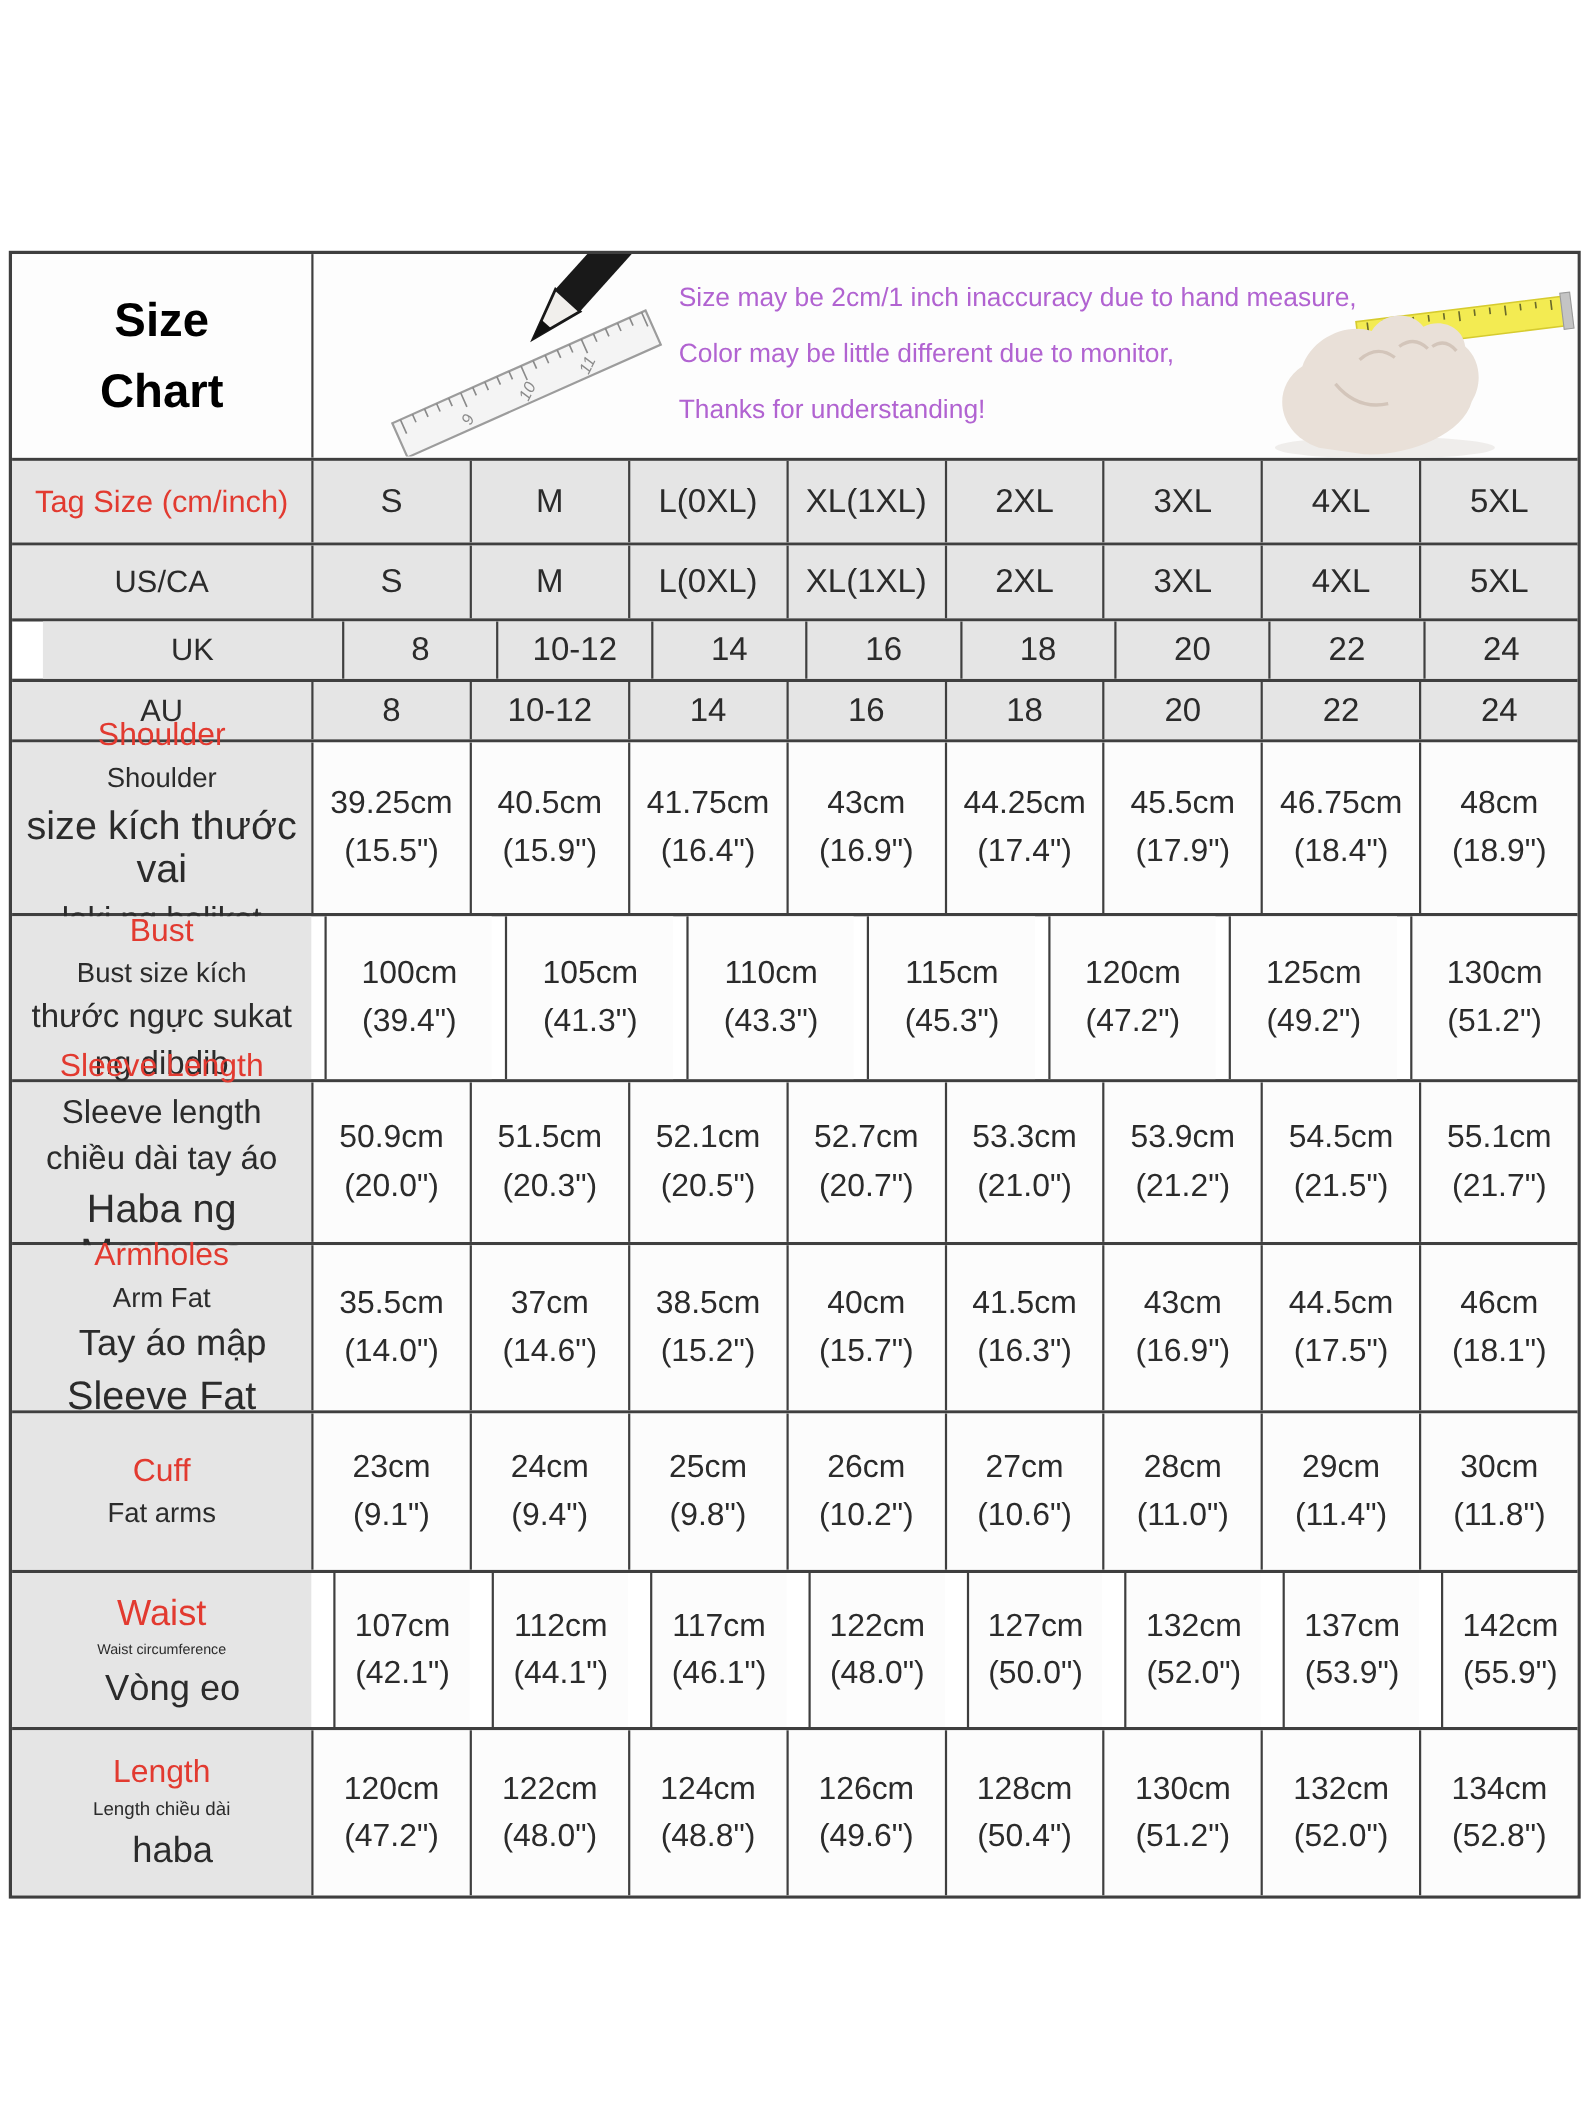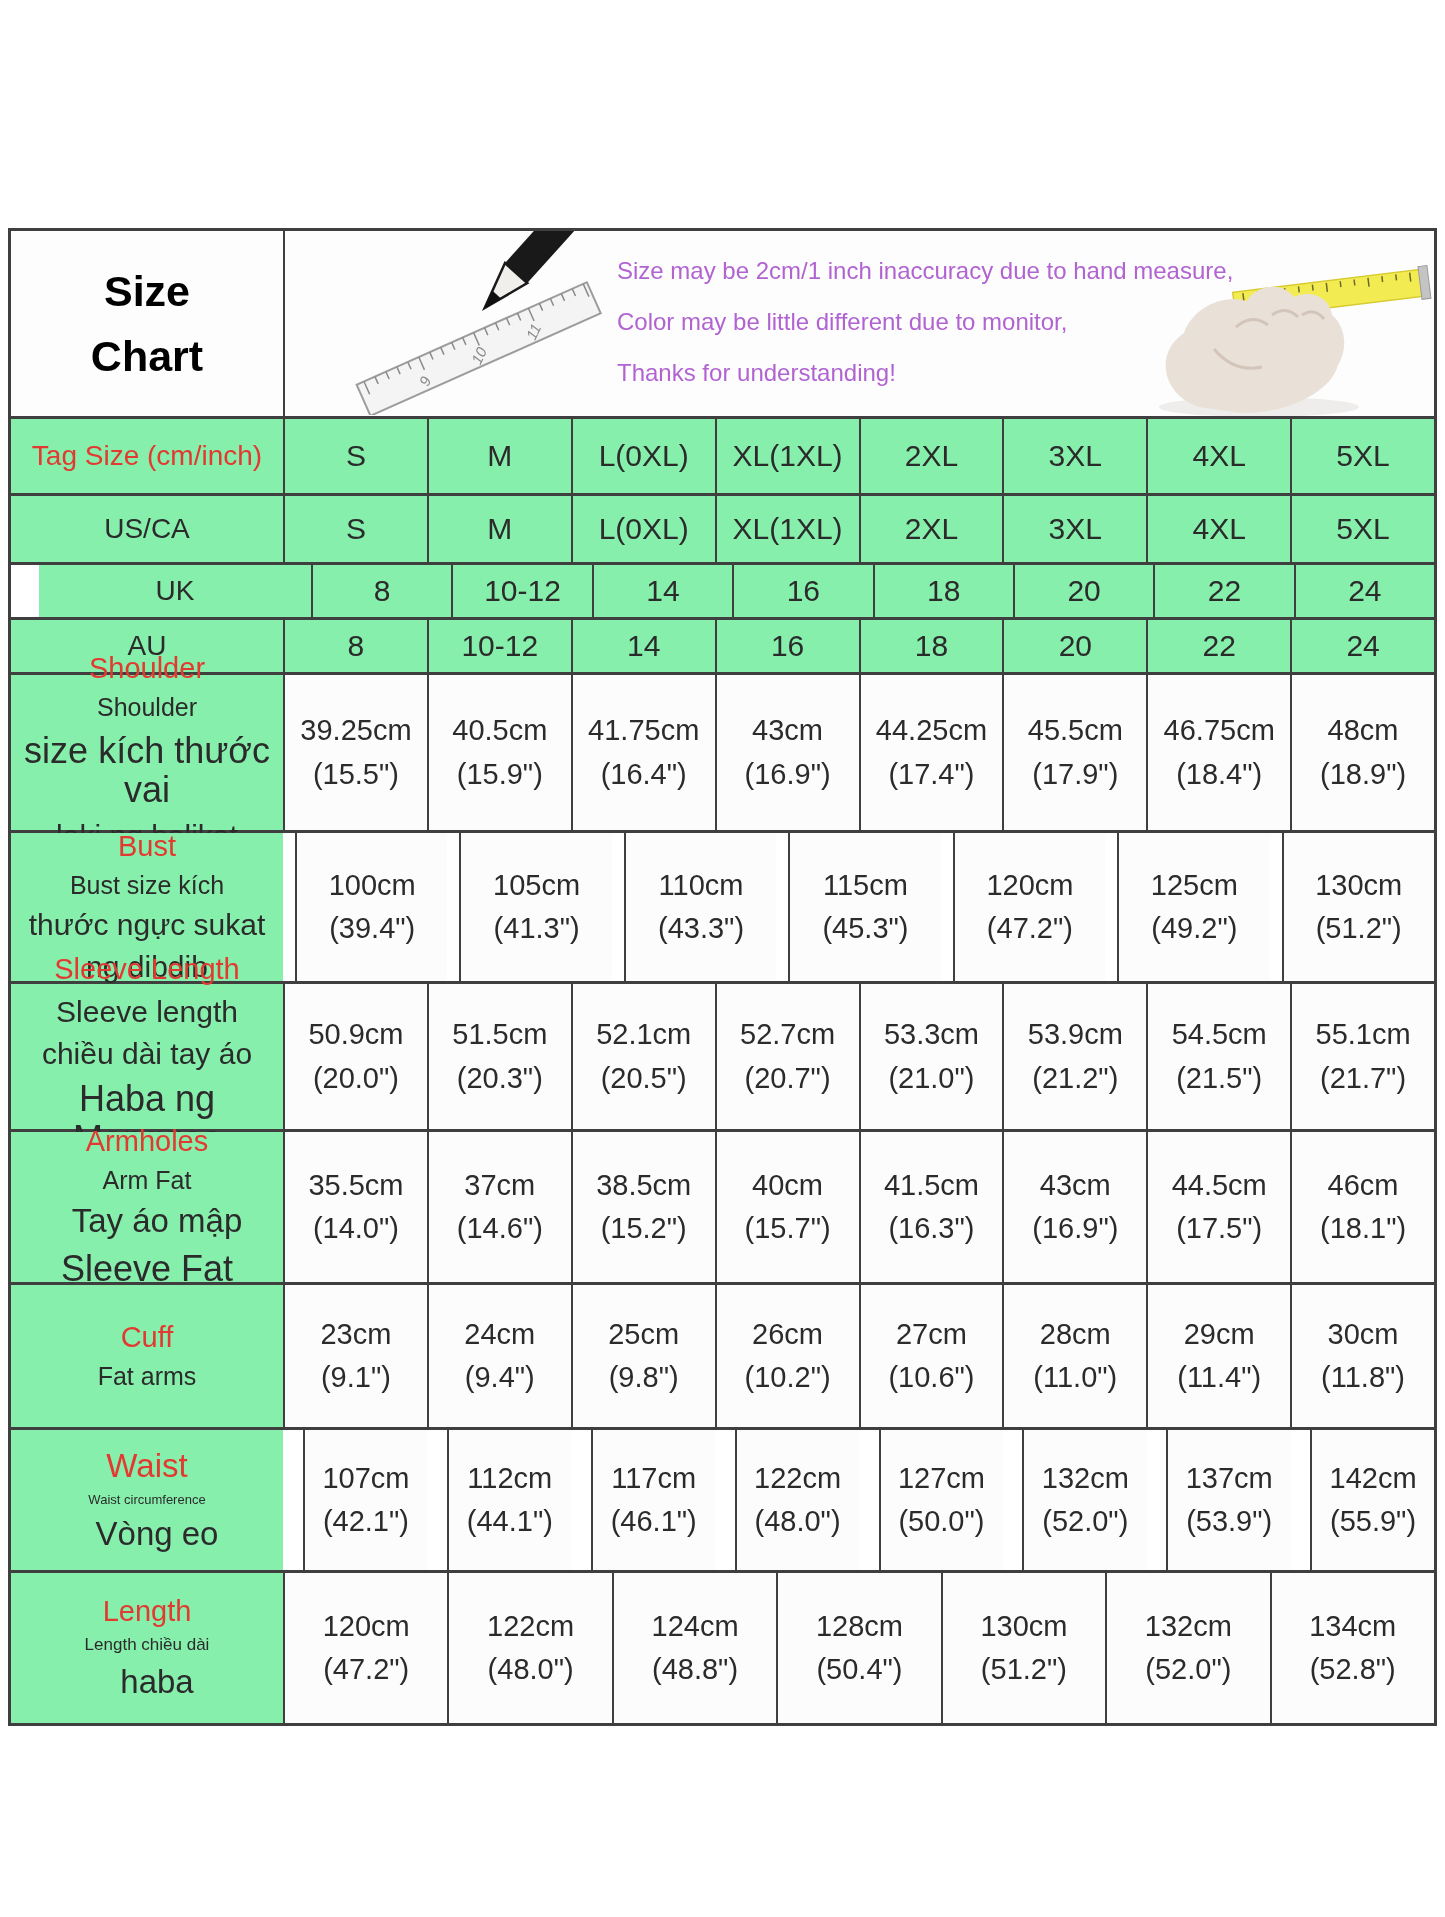--- a/index.html
+++ b/index.html
@@ -4,21 +4,21 @@
 <style>
   html,body{margin:0;padding:0;background:#ffffff;}
   body{font-family:"Liberation Sans", sans-serif;color:#2b2b2b;}
   .page{position:relative;width:1445px;height:1917px;background:#ffffff;overflow:hidden;}
   .tbl{position:absolute;left:8px;top:228px;width:1429px;border:3px solid #3f3f3f;box-sizing:border-box;background:#ffffff;}
   .row{display:flex;border-top:3px solid #3f3f3f;}
   .row:first-child{border-top:none;}
   .cell{border-left:2px solid #3f3f3f;flex:1 1 0;display:flex;flex-direction:column;align-items:center;justify-content:center;text-align:center;box-sizing:border-box;min-width:0;}
   .cell:first-child{border-left:none;}
   .lab{flex:0 0 272px;max-width:272px;row-gap:9px;padding:6px 4px;}
-  .gray{background:#86efac;}
+  .gray{background:#e5e5e5;}
   .white{background:#fcfcfc;}
   .v{font-size:29px;line-height:1.5;white-space:pre-line;}
   .sz{font-size:30px;}
   .l-hdr{font-size:28px;line-height:1.1;}
   .l-red{font-size:29px;color:#e23a30;line-height:1.1;}
   .l-redxl{font-size:33px;color:#e23a30;line-height:1.1;}
   .l-sm{font-size:25px;line-height:1.1;}
   .l-md{font-size:36px;line-height:1.1;}
   .l-lg{font-size:30px;line-height:1.1;}
   .l-xl{font-size:33px;line-height:1.1;margin-left:20px;}
@@ -297,20 +297,22 @@
         <span class="l-red">Length</span>
         <span class="l-tiny2">Length chiều dài</span>
         <span class="l-xl">haba</span>
       </div>
       <div class="cell white v">120cm
 (47.2")</div>
       <div class="cell white v">122cm
 (48.0")</div>
       <div class="cell white v">124cm
 (48.8")</div>
+      <div class="cell white v">126cm
+(49.6")</div>
       <div class="cell white v">128cm
 (50.4")</div>
       <div class="cell white v">130cm
 (51.2")</div>
       <div class="cell white v">132cm
 (52.0")</div>
       <div class="cell white v">134cm
 (52.8")</div>
     </div>
 

